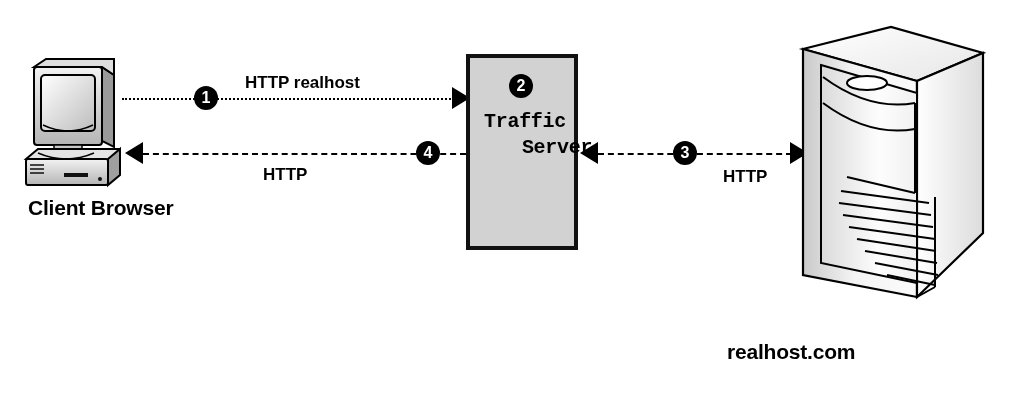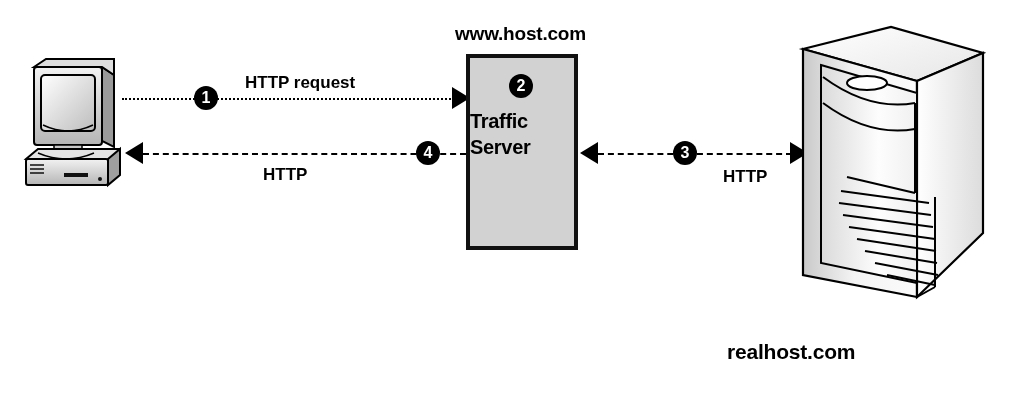--- a/index.html
+++ b/index.html
@@ -34,30 +34,30 @@
   .lbl-realhost  { left: 727px; top: 341px; font-size: 21px; letter-spacing: -0.2px; }
   .lbl-httpreq   { left: 245px; top:  74px; font-size: 17px; }
   .lbl-http-left { left: 263px; top: 166px; font-size: 17px; }
   .lbl-http-right{ left: 723px; top: 168px; font-size: 17px; }
 
   
   .ts-text {
     position: absolute;
     width: 110px;
     left: 470px;
-    text-align: left;
-    font-family: Liberation Sans, sans-serif;
+    text-align: center;
+    font-family: Liberation Mono, monospace;
     font-weight: bold;
     font-size: 20px;
     color: #000000;
     line-height: 1.15;
     letter-spacing: -0.3px;
   }
   .ts-traffic { top: 110px; }
-  .ts-server  { top: 136px; }
+  .ts-server  { top: 136px; margin-left: 32px; }
 
   
   .ts-box {
     position: absolute;
     left: 466px;
     top:  54px;
     width: 112px;
     height: 196px;
     background: #d2d2d2;
     border: 4px solid #111111;
@@ -156,32 +156,32 @@
       <line x1="10" y1="118" x2="24" y2="118" stroke="#000" stroke-width="1.4"></line>
 
       <rect x="44" y="118" width="24" height="4" fill="#111"></rect>
 
       <circle cx="80" cy="124" r="2" fill="#111"></circle>
 
       <path d="M18 98 Q46 110 74 98" fill="none" stroke="#000" stroke-width="1.4"></path>
     </svg>
   </div>
 
+  <div class="label lbl-client">Client Browser</div>
 
   <div class="dotline" style="left:122px; top:98px; width:344px;"></div>
   <div class="arrow-r" style="left:452px; top:87px;"></div>
-  <div class="label lbl-httpreq">HTTP request</div>
+  <div class="label lbl-httpreq">HTTP realhost</div>
   <div class="badge" style="left:194px; top:86px;">1</div>
 
   <div class="dashline" style="left:143px; top:153px; width:323px;"></div>
   <div class="arrow-l" style="left:125px; top:142px;"></div>
   <div class="label lbl-http-left">HTTP</div>
   <div class="badge" style="left:416px; top:141px;">4</div>
 
-  <div class="label lbl-host">www.host.com</div>
   <div class="ts-box"></div>
   <div class="badge badge-2" style="left:509px; top:74px;">2</div>
   <div class="ts-text ts-traffic">Traffic</div>
   <div class="ts-text ts-server">Server</div>
 
   <div class="dashline" style="left:598px; top:153px; width:194px;"></div>
   <div class="arrow-l" style="left:580px; top:142px;"></div>
   <div class="arrow-r" style="left:790px; top:142px;"></div>
   <div class="badge" style="left:673px; top:141px;">3</div>
   <div class="label lbl-http-right">HTTP</div>

